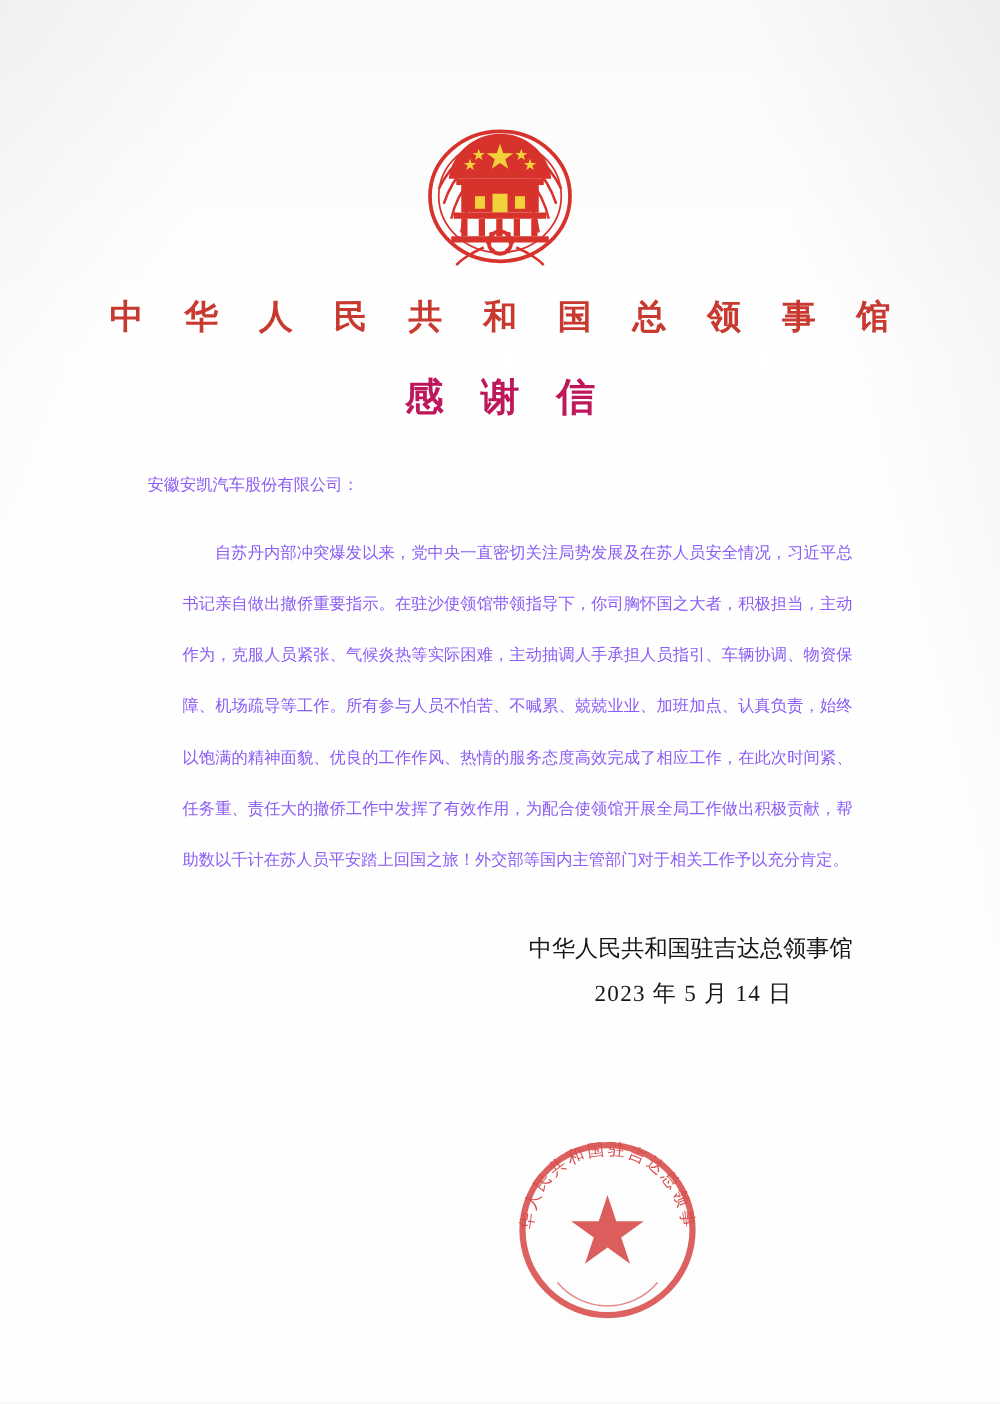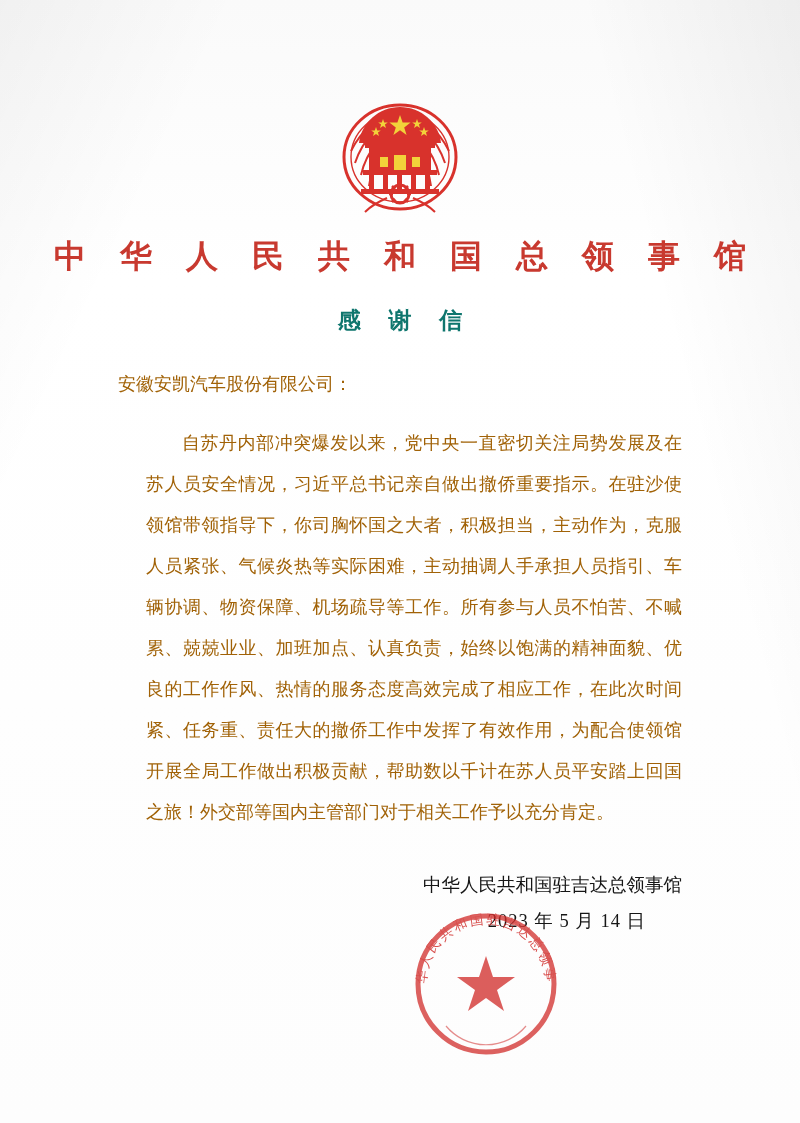--- a/index.html
+++ b/index.html
@@ -44,43 +44,43 @@
     width: 122px;
     height: 118px;
   }
   .emblem svg { display: block; }
 
   
   .masthead {
     margin-top: 22px;
     text-align: center;
     color: #c8392f;
-    font-size: 32px;
+    font-size: 27px;
     letter-spacing: 13px;
     text-indent: 13px;
     font-weight: 700;
     font-family: "Liberation Serif", "DejaVu Serif", serif;
   }
 
   
   .doc-title {
     margin-top: 26px;
     text-align: center;
-    font-size: 23px;
+    font-size: 31px;
     font-weight: 700;
     letter-spacing: 11px;
     text-indent: 11px;
-    color: #0f766e;
+    color: #be185d;
   }
 
   
   .body-block {
     margin: 28px 118px 0 118px;
-    color: #a16207;
-    font-size: 18px;
+    color: #8b5cf6;
+    font-size: 13px;
     line-height: 41px;
   }
   .salutation {
     font-weight: 400;
     margin-bottom: 2px;
   }
   .para {
     text-indent: 2em;
     text-align: justify;
     text-justify: inter-ideograph;
@@ -95,21 +95,21 @@
     position: relative;
     margin: 34px 118px 0 118px;
     text-align: right;
     color: #161616;
     font-size: 18.5px;
     line-height: 36px;
   }
   .sig-line { display: block; }
   .sig-date {
     display: block;
-    margin-right: 36px;
+    margin-right: 48px;
     letter-spacing: 1px;
   }
 
   
   .seal {
     position: absolute;
     left: 400px;
     top: 898px;
     width: 172px;
     height: 172px;

